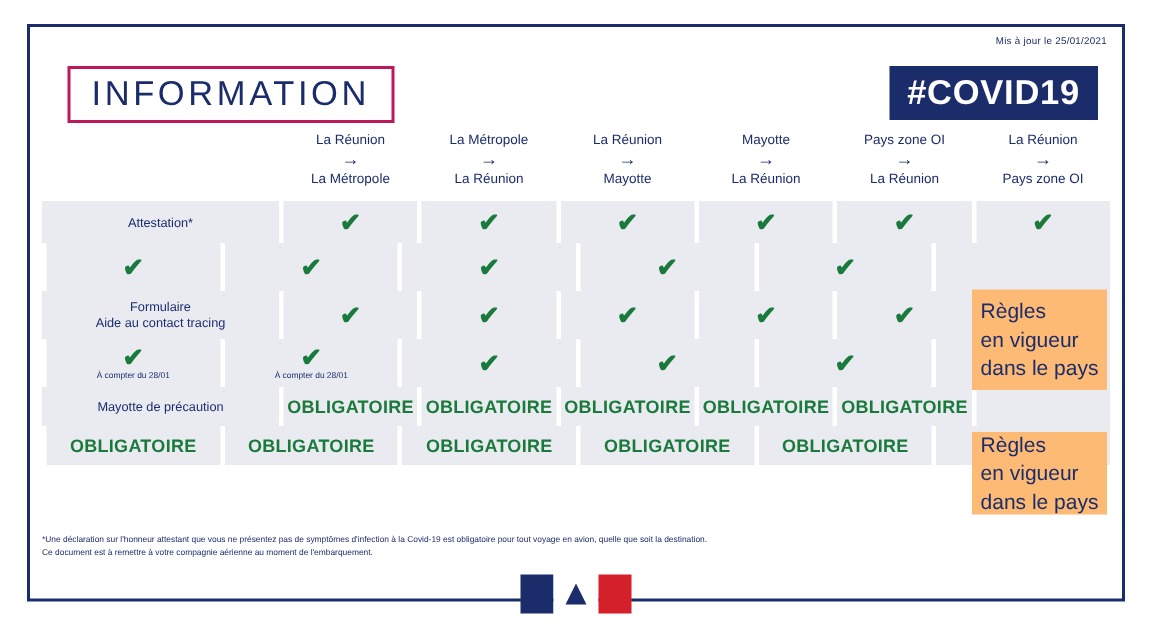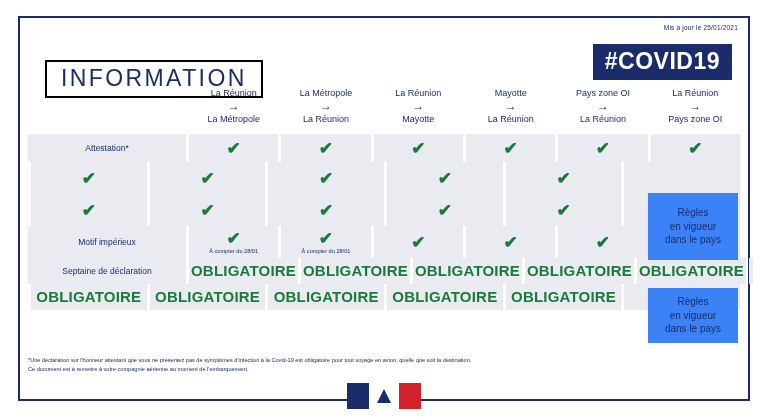--- a/index.html
+++ b/index.html
@@ -34,24 +34,23 @@
     right: 30px;
     top: 24px;
     font-size: 6.5px;
     color: #1b2c6b;
     letter-spacing: 0.2px;
   }
   .title-box {
     position: absolute;
     left: 45px;
     top: 44px;
-    border: 2px solid #000000;
+    border: 2px solid #be185d;
     padding: 5px 14px 6px 14px;
     box-sizing: border-box;
-    margin-top: 16px;
   }
   .title-box span {
     font-size: 23px;
     letter-spacing: 2.4px;
     color: #1b2c6b;
     font-weight: 400;
     line-height: 1;
     display: block;
   }
   .hashtag {
@@ -138,41 +137,40 @@
     font-weight: 700;
   }
   .subnote {
     font-size: 5.6px;
     color: #1b2c6b;
     margin-top: 1px;
   }
   .oblig {
     color: #1a7a3c;
     font-weight: 700;
-    font-size: 15px;
+    font-size: 12px;
     letter-spacing: 0.2px;
   }
   .r-h { height: 46px; }
   .r-1 { height: 28px; }
   .r-2 { height: 32px; }
   .r-3 { height: 32px; }
   .r-4 { height: 32px; }
   .r-5 { height: 26px; }
   .r-6 { height: 26px; }
 
   
   .merge-cell {
     position: absolute;
     color: #1b2c6b;
-    background: #3b82f6;
+    background: #fdba74;
     display: flex;
     align-items: center;
     justify-content: center;
-    text-align: center;
-    font-size: 10px;
+    font-size: 14px;
     line-height: 1.35;
   }
 
   .footnote {
     position: absolute;
     left: 28px;
     bottom: 44px;
     font-size: 5.6px;
     color: #1b2c6b;
     line-height: 1.5;
@@ -289,40 +287,41 @@
       <div class="cell r-2">
           <span class="check">✔</span>
         </div>
       <div class="cell r-2">
           <span class="check">✔</span>
         </div>
       <div class="cell r-2"></div>
     </div>
 
     <div class="row r-3">
+      <div class="rowlabel r-3" style="white-space:pre-line">Formulaire
+Aide au contact tracing</div>
       <div class="cell r-3">
           <span class="check">✔</span>
         </div>
       <div class="cell r-3">
           <span class="check">✔</span>
         </div>
       <div class="cell r-3">
           <span class="check">✔</span>
         </div>
       <div class="cell r-3">
           <span class="check">✔</span>
         </div>
       <div class="cell r-3">
           <span class="check">✔</span>
         </div>
       <div class="cell r-3"></div>
     </div>
 
     <div class="row r-4">
-      <div class="rowlabel r-4">Motif impérieux</div>
       <div class="cell r-4">
         <span class="check">✔</span>
         <span class="subnote">À compter du 28/01</span>
       </div>
       <div class="cell r-4">
         <span class="check">✔</span>
         <span class="subnote">À compter du 28/01</span>
       </div>
       <div class="cell r-4">
           <span class="check">✔</span>
@@ -332,21 +331,21 @@
         </div>
       <div class="cell r-4">
           <span class="check">✔</span>
         </div>
       <div class="cell r-4">
           <span class="check">✔</span>
         </div>
     </div>
 
     <div class="row r-5">
-      <div class="rowlabel r-5">Septaine de déclaration</div>
+      <div class="rowlabel r-5">Mayotte de précaution</div>
       <div class="cell r-5">
           <span class="oblig">OBLIGATOIRE</span>
         </div>
       <div class="cell r-5">
           <span class="oblig">OBLIGATOIRE</span>
         </div>
       <div class="cell r-5">
           <span class="oblig">OBLIGATOIRE</span>
         </div>
       <div class="cell r-5">

